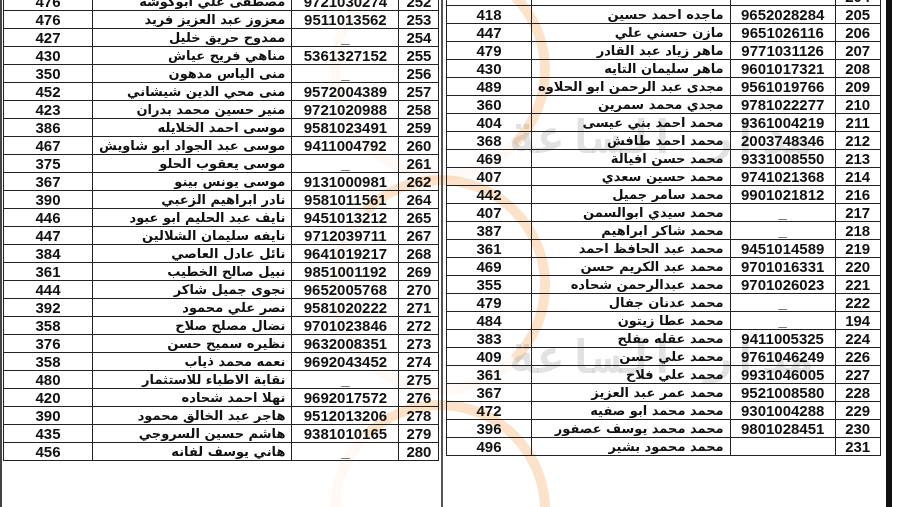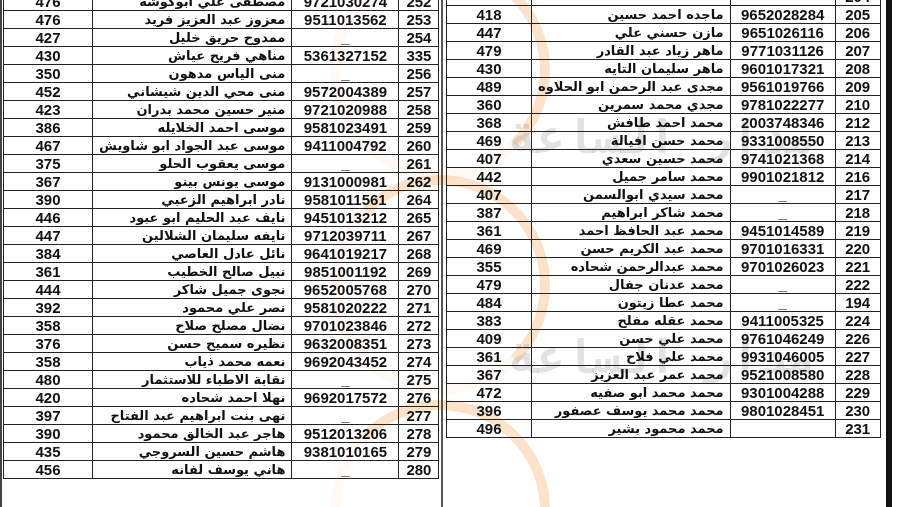--- a/index.html
+++ b/index.html
@@ -79,21 +79,21 @@
         <tr>
           <td class="score">427</td>
           <td class="name">ممدوح حريق خليل</td>
           <td class="phone">_</td>
           <td class="num">254</td>
         </tr>
         <tr>
           <td class="score">430</td>
           <td class="name">مناهي فريح عياش</td>
           <td class="phone">5361327152</td>
-          <td class="num">335</td>
+          <td class="num">255</td>
         </tr>
         <tr>
           <td class="score">350</td>
           <td class="name">منى الياس مدهون</td>
           <td class="phone">_</td>
           <td class="num">256</td>
         </tr>
         <tr>
           <td class="score">452</td>
           <td class="name">منى محي الدين شيشاني</td>
@@ -194,26 +194,20 @@
           <td class="score">480</td>
           <td class="name">نقابة الاطباء للاستثمار</td>
           <td class="phone">_</td>
           <td class="num">275</td>
         </tr>
         <tr>
           <td class="score">420</td>
           <td class="name">نهلا احمد شحاده</td>
           <td class="phone">9692017572</td>
           <td class="num">276</td>
-        </tr>
-        <tr>
-          <td class="score">397</td>
-          <td class="name">نهى بنت ابراهيم عبد الفتاح</td>
-          <td class="phone">_</td>
-          <td class="num">277</td>
         </tr>
         <tr>
           <td class="score">390</td>
           <td class="name">هاجر عبد الخالق محمود</td>
           <td class="phone">9512013206</td>
           <td class="num">278</td>
         </tr>
         <tr>
           <td class="score">435</td>
           <td class="name">هاشم حسين السروجي</td>
@@ -275,20 +269,26 @@
           <td class="phone">9561019766</td>
           <td class="num">209</td>
         </tr>
         <tr>
           <td class="score">360</td>
           <td class="name">مجدي محمد سمرين</td>
           <td class="phone">9781022277</td>
           <td class="num">210</td>
         </tr>
         <tr>
+          <td class="score">404</td>
+          <td class="name">محمد احمد بني عيسى</td>
+          <td class="phone">9361004219</td>
+          <td class="num">211</td>
+        </tr>
+        <tr>
           <td class="score">368</td>
           <td class="name">محمد احمد طافش</td>
           <td class="phone">2003748346</td>
           <td class="num">212</td>
         </tr>
         <tr>
           <td class="score">469</td>
           <td class="name">محمد حسن افيالة</td>
           <td class="phone">9331008550</td>
           <td class="num">213</td>

